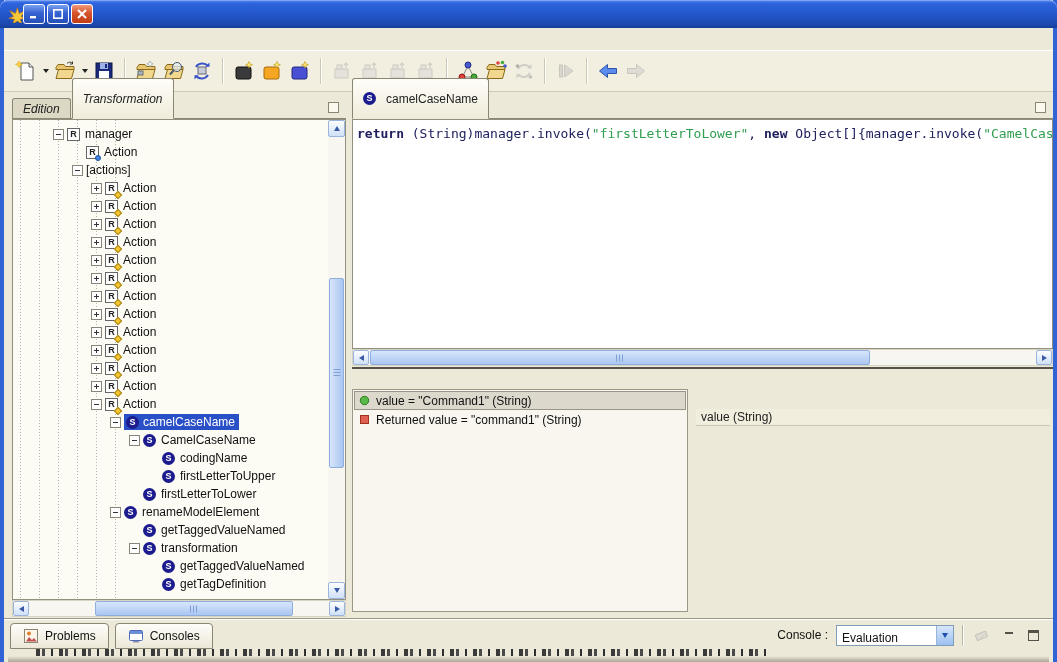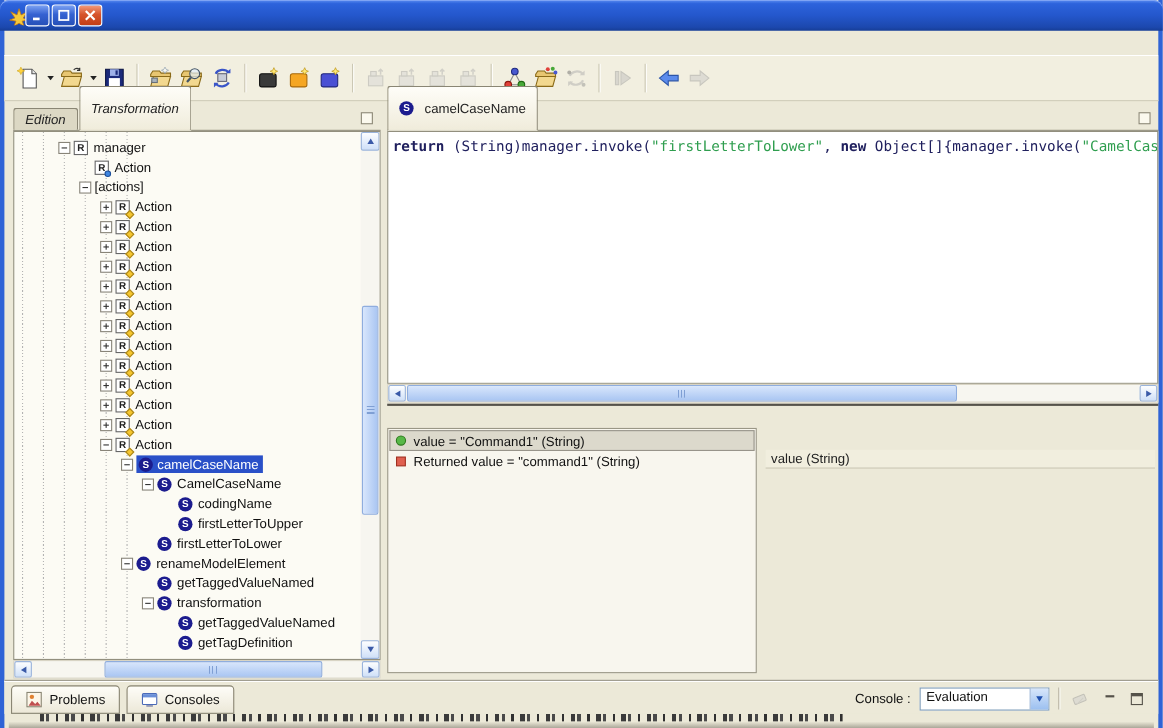--- a/index.html
+++ b/index.html
@@ -110,21 +110,21 @@
     font-size:13px;color:#222;}
   
   #bottom-bar{position:absolute;left:0;right:0;top:618px;height:31px;background:var(--tan);
     border-top:1px solid #9a968a;box-shadow:inset 0 1px 0 #fff;}
   #btabs{position:absolute;left:6px;top:4px;display:flex;gap:6px;}
   .btab{display:flex;align-items:center;gap:6px;font-size:12px;color:#111;padding:3px 12px;
     border:1px solid var(--line);border-radius:4px 4px 0 0;height:26px;
     background:linear-gradient(#fefdf8,#ece8d8);}
   #console-cluster{position:absolute;right:12px;top:4px;display:flex;align-items:center;gap:8px;height:24px;}
   #console-label{font-size:12px;color:#111;}
-  .combo{width:118px;height:21px;border:1px solid #7f9db9;background:#fff;display:flex;align-items:flex-start;}
+  .combo{width:118px;height:21px;border:1px solid #7f9db9;background:#fff;display:flex;align-items:flex-end;}
   .combo .txt{flex:1;padding-left:5px;font-size:12px;color:#111;}
   .combo .cbtn{width:17px;height:19px;background:linear-gradient(#d7e6fb,#9cc0f0);
     border-left:1px solid #9ab4d8;display:grid;place-items:center;}
   .vsep{width:1px;height:20px;background:#b8b4a4;box-shadow:1px 0 0 #fff;}
   
   #clip-strip{position:absolute;left:4px;right:4px;top:649px;height:13px;background:var(--tan);overflow:hidden;}
   #clip-strip .smudge{position:absolute;left:28px;top:0;width:730px;height:7px;
     background:
       repeating-linear-gradient(90deg,#3a3a3a 0 4px,transparent 4px 6px,#4a4a4a 6px 9px,transparent 9px 15px,#303030 15px 17px,transparent 17px 23px);}
   #clip-strip .fade{position:absolute;left:-4px;right:-4px;bottom:0;height:6px;

